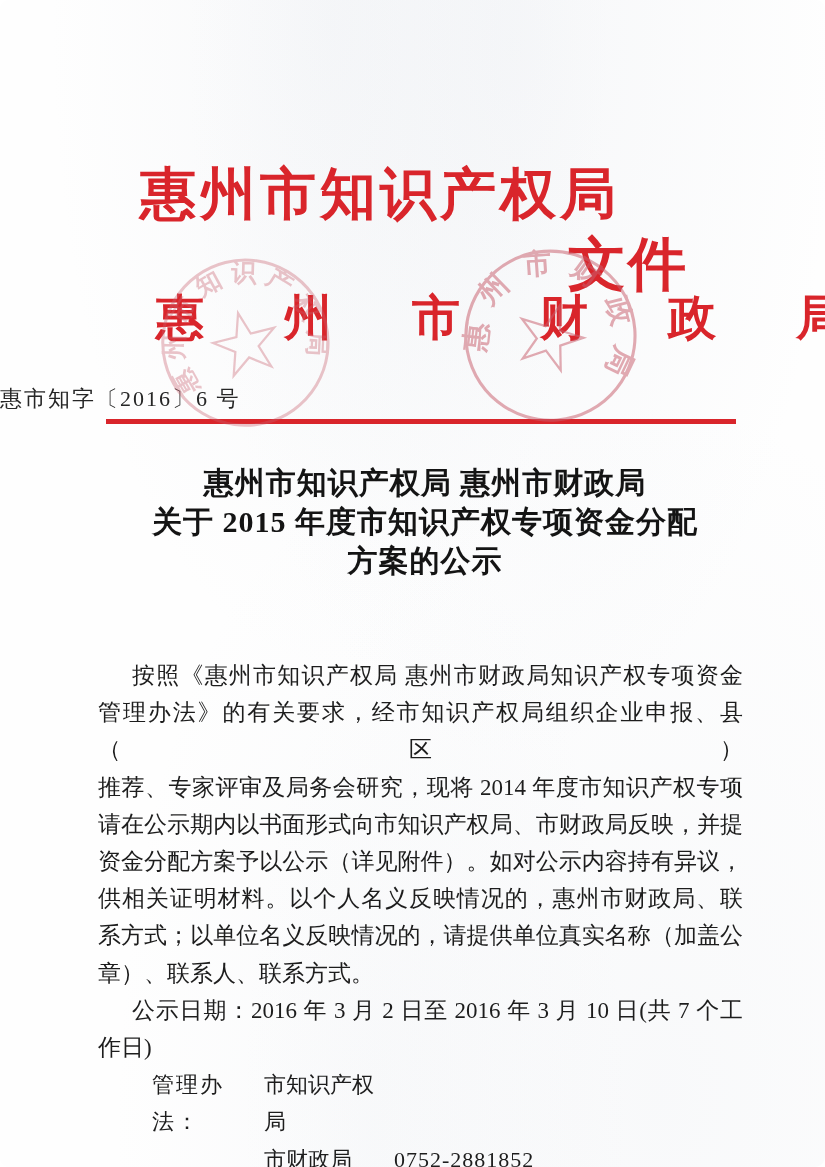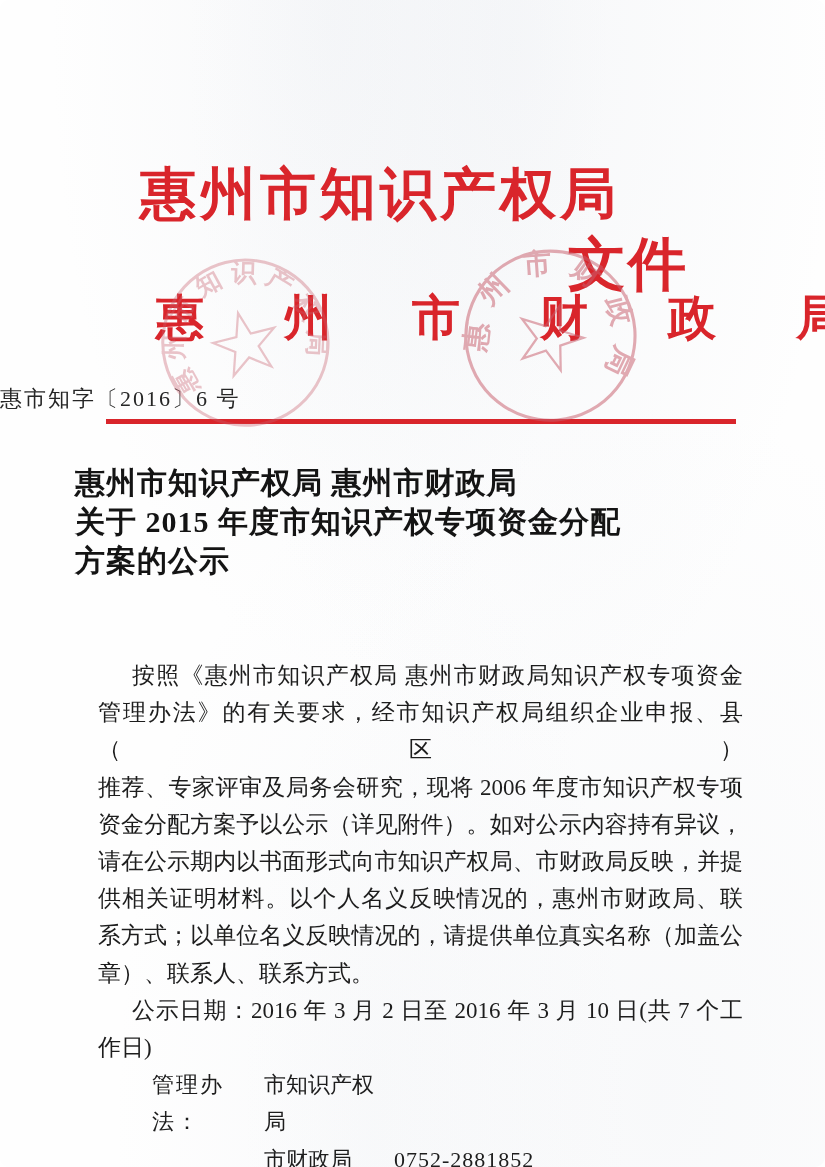--- a/index.html
+++ b/index.html
@@ -49,21 +49,21 @@
   .seal{position:absolute;z-index:6;pointer-events:none;}
   .seal svg{display:block;}
   .seal-left{left:158px;top:254px;width:174px;height:174px;opacity:0.36;transform:rotate(-14deg);}
   .seal-right{left:462px;top:245px;width:178px;height:178px;opacity:0.52;transform:rotate(17deg);}
   .seal .ring{fill:none;stroke:var(--seal);stroke-width:3.5;}
   .seal .star{fill:none;stroke:var(--seal);stroke-width:2.6;}
   .seal text{fill:var(--seal);font-family:"Liberation Serif","DejaVu Serif",serif;font-weight:bold;}
   
   .title{
     position:absolute;left:75px;top:463px;width:700px;
-    text-align:left;font-size:30px;font-weight:bold;
+    text-align:center;font-size:30px;font-weight:bold;
     line-height:39px;color:#141414;letter-spacing:1px;
   }
   
   .bodytext{
     position:absolute;left:98px;top:627px;width:645px;
     font-size:23px;line-height:37.2px;color:var(--ink);margin-top:30px;
   }
   .bline{white-space:normal;}
   .j{text-align:justify;text-align-last:justify;}
   .indent{text-indent:34px;}
@@ -110,23 +110,23 @@
 
   <div class="title">
     <div>惠州市知识产权局 惠州市财政局</div>
     <div>关于 2015 年度市知识产权专项资金分配</div>
     <div>方案的公示</div>
   </div>
 
   <div class="bodytext">
     <div class="bline j indent">按照《惠州市知识产权局 惠州市财政局知识产权专项资金</div>
     <div class="bline j">管理办法》的有关要求，经市知识产权局组织企业申报、县（区）</div>
-    <div class="bline j">推荐、专家评审及局务会研究，现将 2006 年度市知识产权专项</div>
+    <div class="bline j">推荐、专家评审及局务会研究，现将 2014 年度市知识产权专项</div>
+    <div class="bline j">请在公示期内以书面形式向市知识产权局、市财政局反映，并提</div>
     <div class="bline j">资金分配方案予以公示（详见附件）。如对公示内容持有异议，</div>
-    <div class="bline j">请在公示期内以书面形式向市知识产权局、市财政局反映，并提</div>
     <div class="bline j">供相关证明材料。以个人名义反映情况的，惠州市财政局、联</div>
     <div class="bline j">系方式；以单位名义反映情况的，请提供单位真实名称（加盖公</div>
     <div class="bline">章）、联系人、联系方式。</div>
 
     <div class="bline j indent">公示日期：2016 年 3 月 2 日至 2016 年 3 月 10 日(共 7 个工</div>
     <div class="bline">作日)</div>
 
     <div class="contact-row">
       <span class="c-label">管理办法：</span>
       <span class="c-org">市知识产权局</span>

